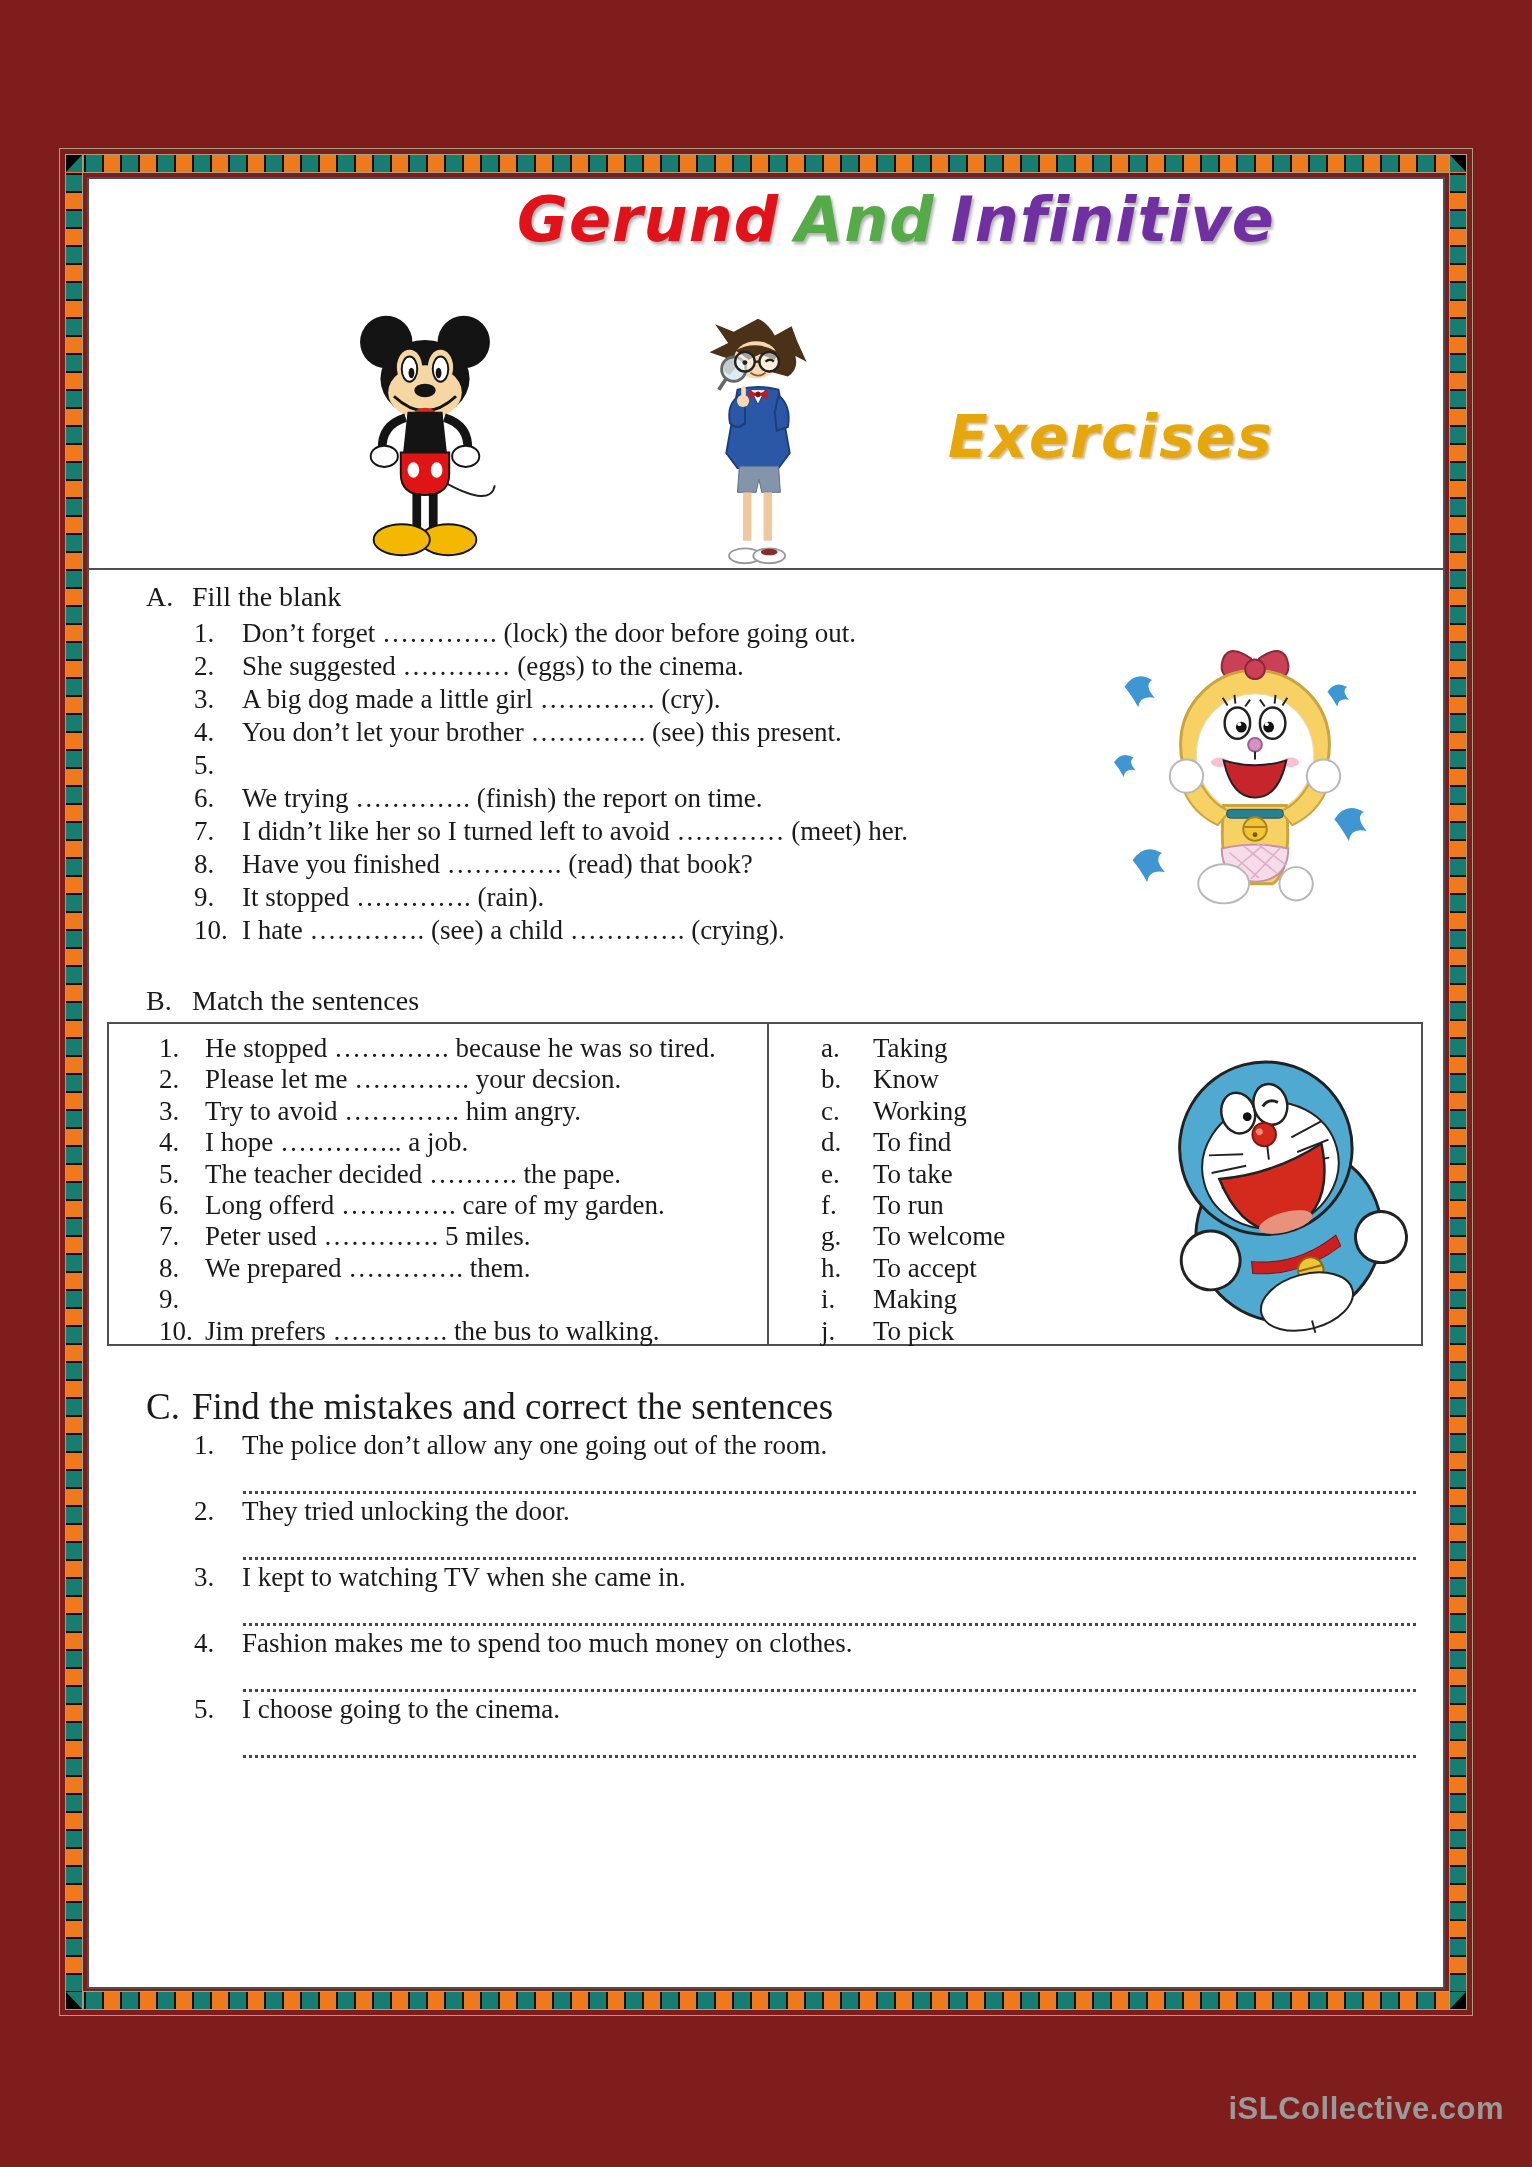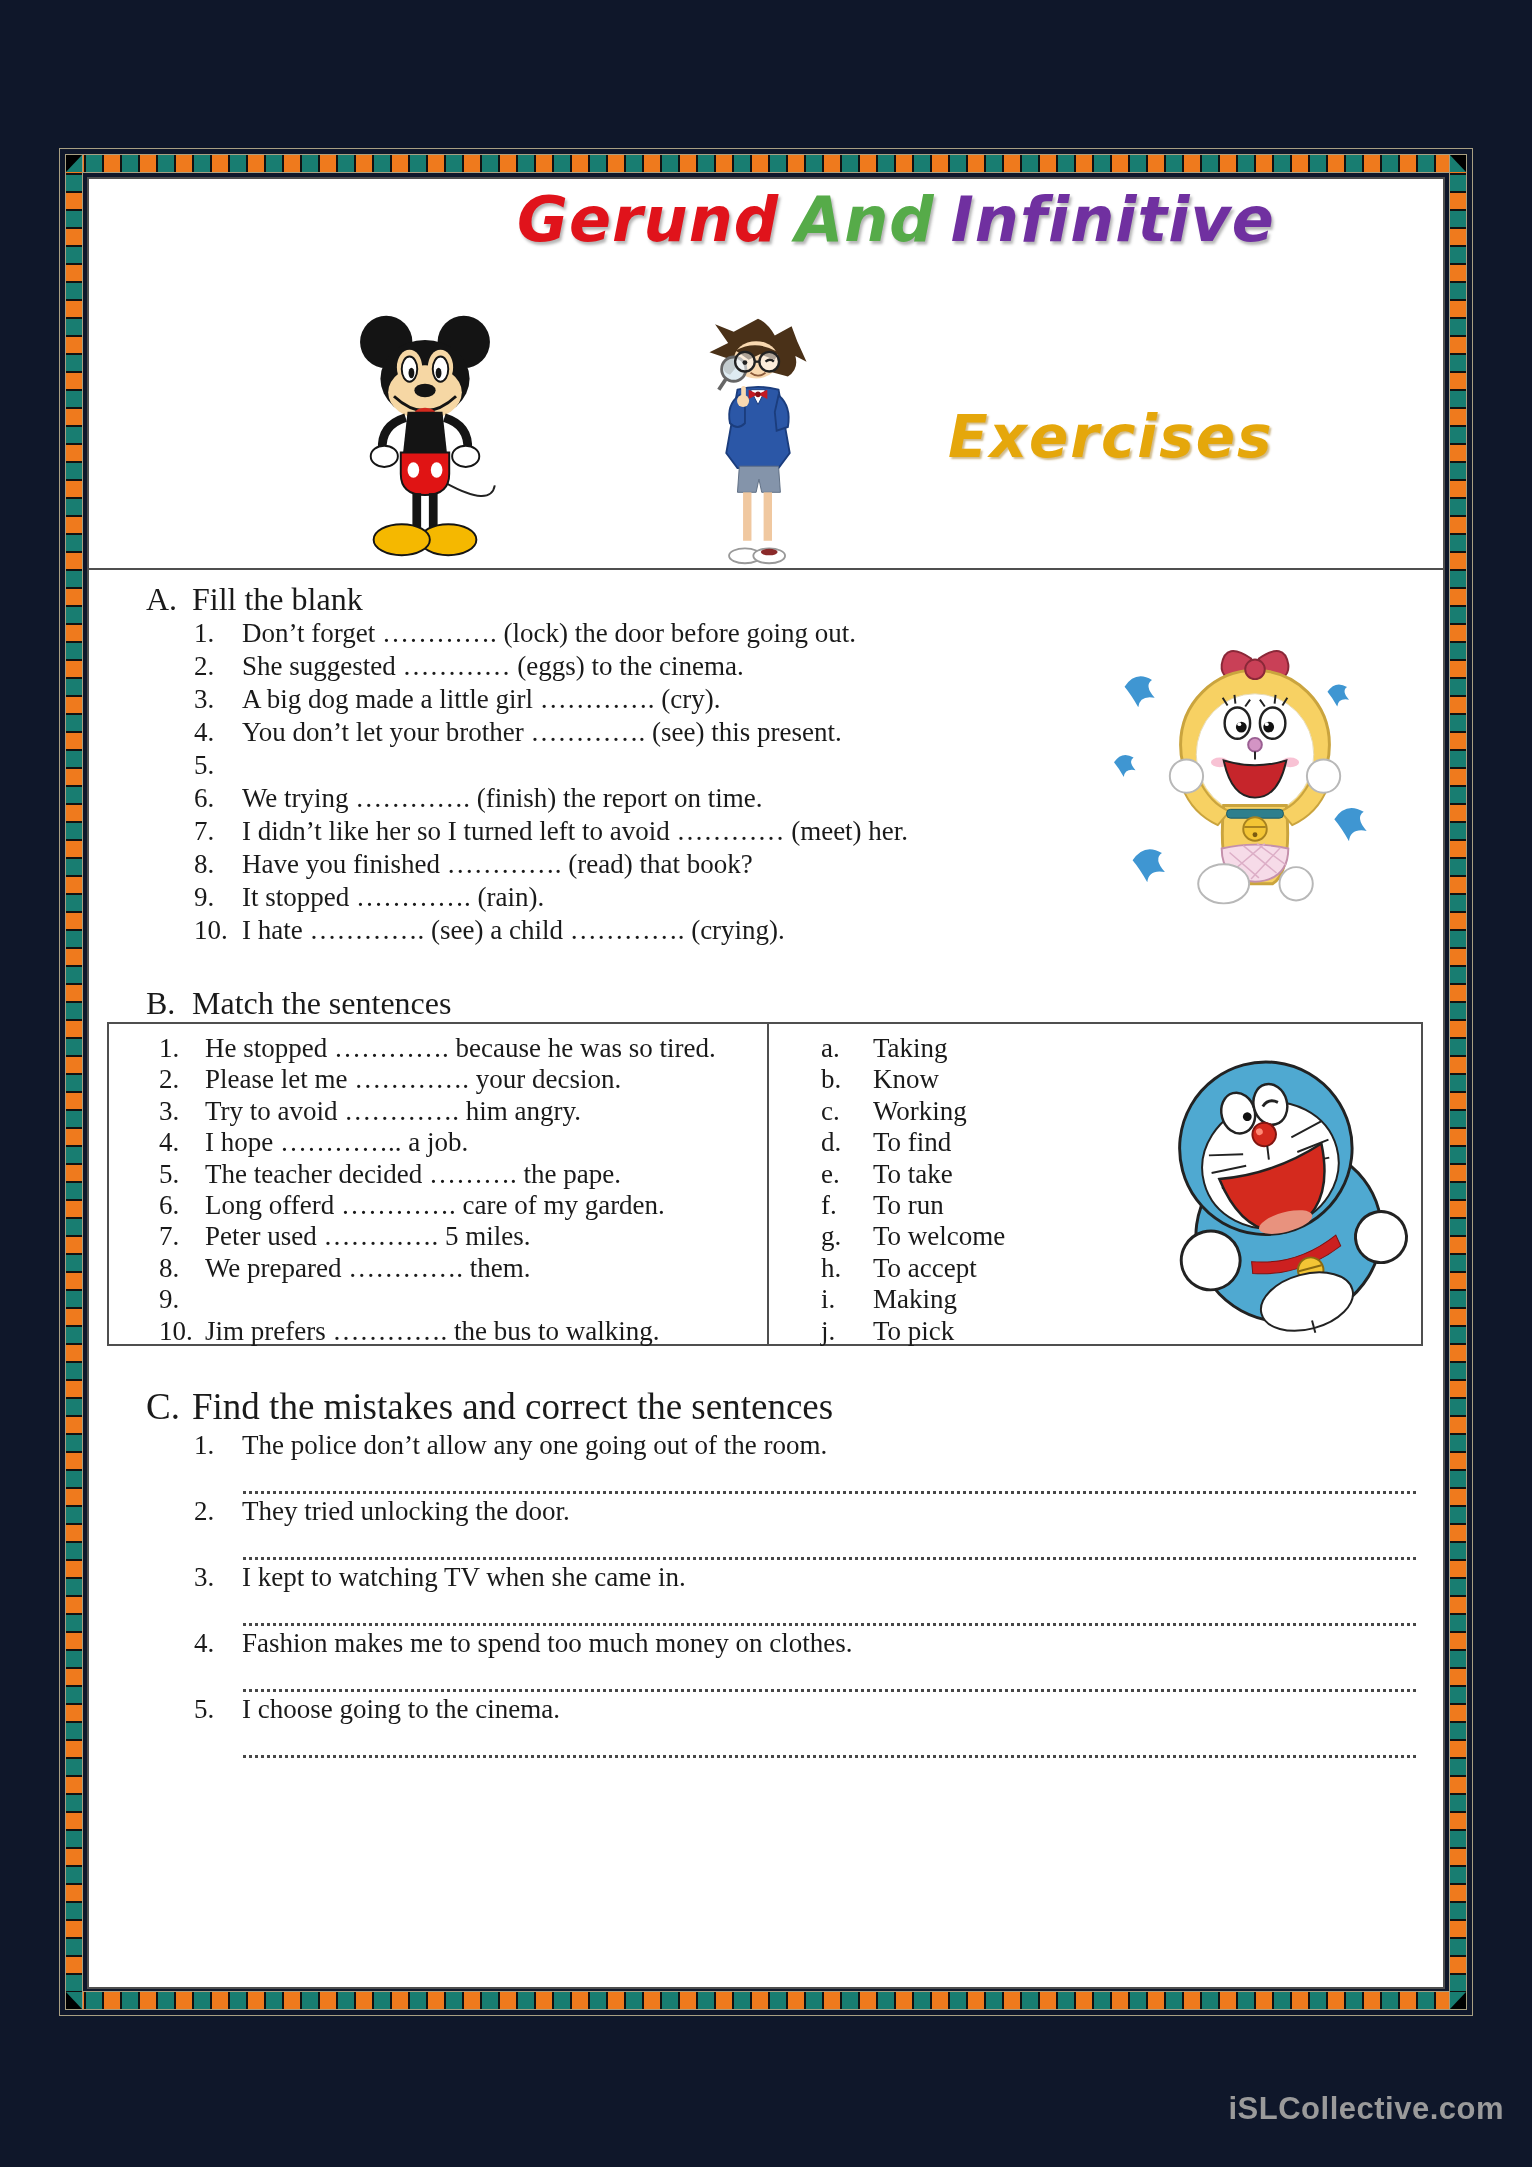--- a/index.html
+++ b/index.html
@@ -1,16 +1,16 @@
 <!DOCTYPE html>
 <html><head>
 <meta charset="utf-8">
 <style>
   html,body{margin:0;padding:0;background:#fff;}
-  .page{position:relative;width:1532px;height:2167px;background:#0f172a;
+  .page{position:relative;width:1532px;height:2167px;background:#7f1d1d;
         font-family:"Liberation Serif",serif;color:#1a1a1a;overflow:hidden;}
 
   
   .frame-outline{position:absolute;left:59px;top:148px;width:1412px;height:1866px;
                  border:1px solid #a89f82;}
   .checker{position:absolute;box-shadow:0 0 0 1px #a89f82;}
   .checker-h{height:17px;background:repeating-linear-gradient(to right,
       #111 0 2px,#ef7a1d 2px 18px,#111 18px 20px,#187d71 20px 36px);}
   .checker-v{width:16px;background:repeating-linear-gradient(to bottom,
       #111 0 2px,#ef7a1d 2px 18px,#111 18px 20px,#187d71 20px 36px);}
@@ -38,21 +38,21 @@
   .t-red{color:#e0131b}.t-green{color:#56ab49}.t-purple{color:#7030a0}
   .subtitle{position:absolute;left:834px;top:224px;
          font:italic 700 58px "DejaVu Sans",sans-serif;color:#e5a70b;
          letter-spacing:2px;text-shadow:2px 2px 2px rgba(150,105,0,.45);margin-left:25px;}
 
   .img-mickey{position:absolute;left:258px;top:130px;width:156px;height:252px;}
   .img-conan{position:absolute;left:610px;top:136px;width:118px;height:252px;}
   .img-dorami{position:absolute;left:1018px;top:458px;width:296px;height:284px;}
   .img-doraemon{position:absolute;left:1020px;top:24px;width:294px;height:286px;}
 
-  .sec-head{position:absolute;font-size:32px;white-space:nowrap;}
+  .sec-head{position:absolute;font-size:28px;white-space:nowrap;}
   .sec-label{display:inline-block;width:46px;}
   .head-a{left:57px;top:402px;}
   .head-b{left:57px;top:806px;}
 
   .rows{position:absolute;font-size:27px;}
   .rows .row{display:flex;white-space:nowrap;}
   .num{flex:0 0 48px;}
   .a-rows{left:105px;top:438px;}
   .a-rows .row{line-height:33px;}
 

